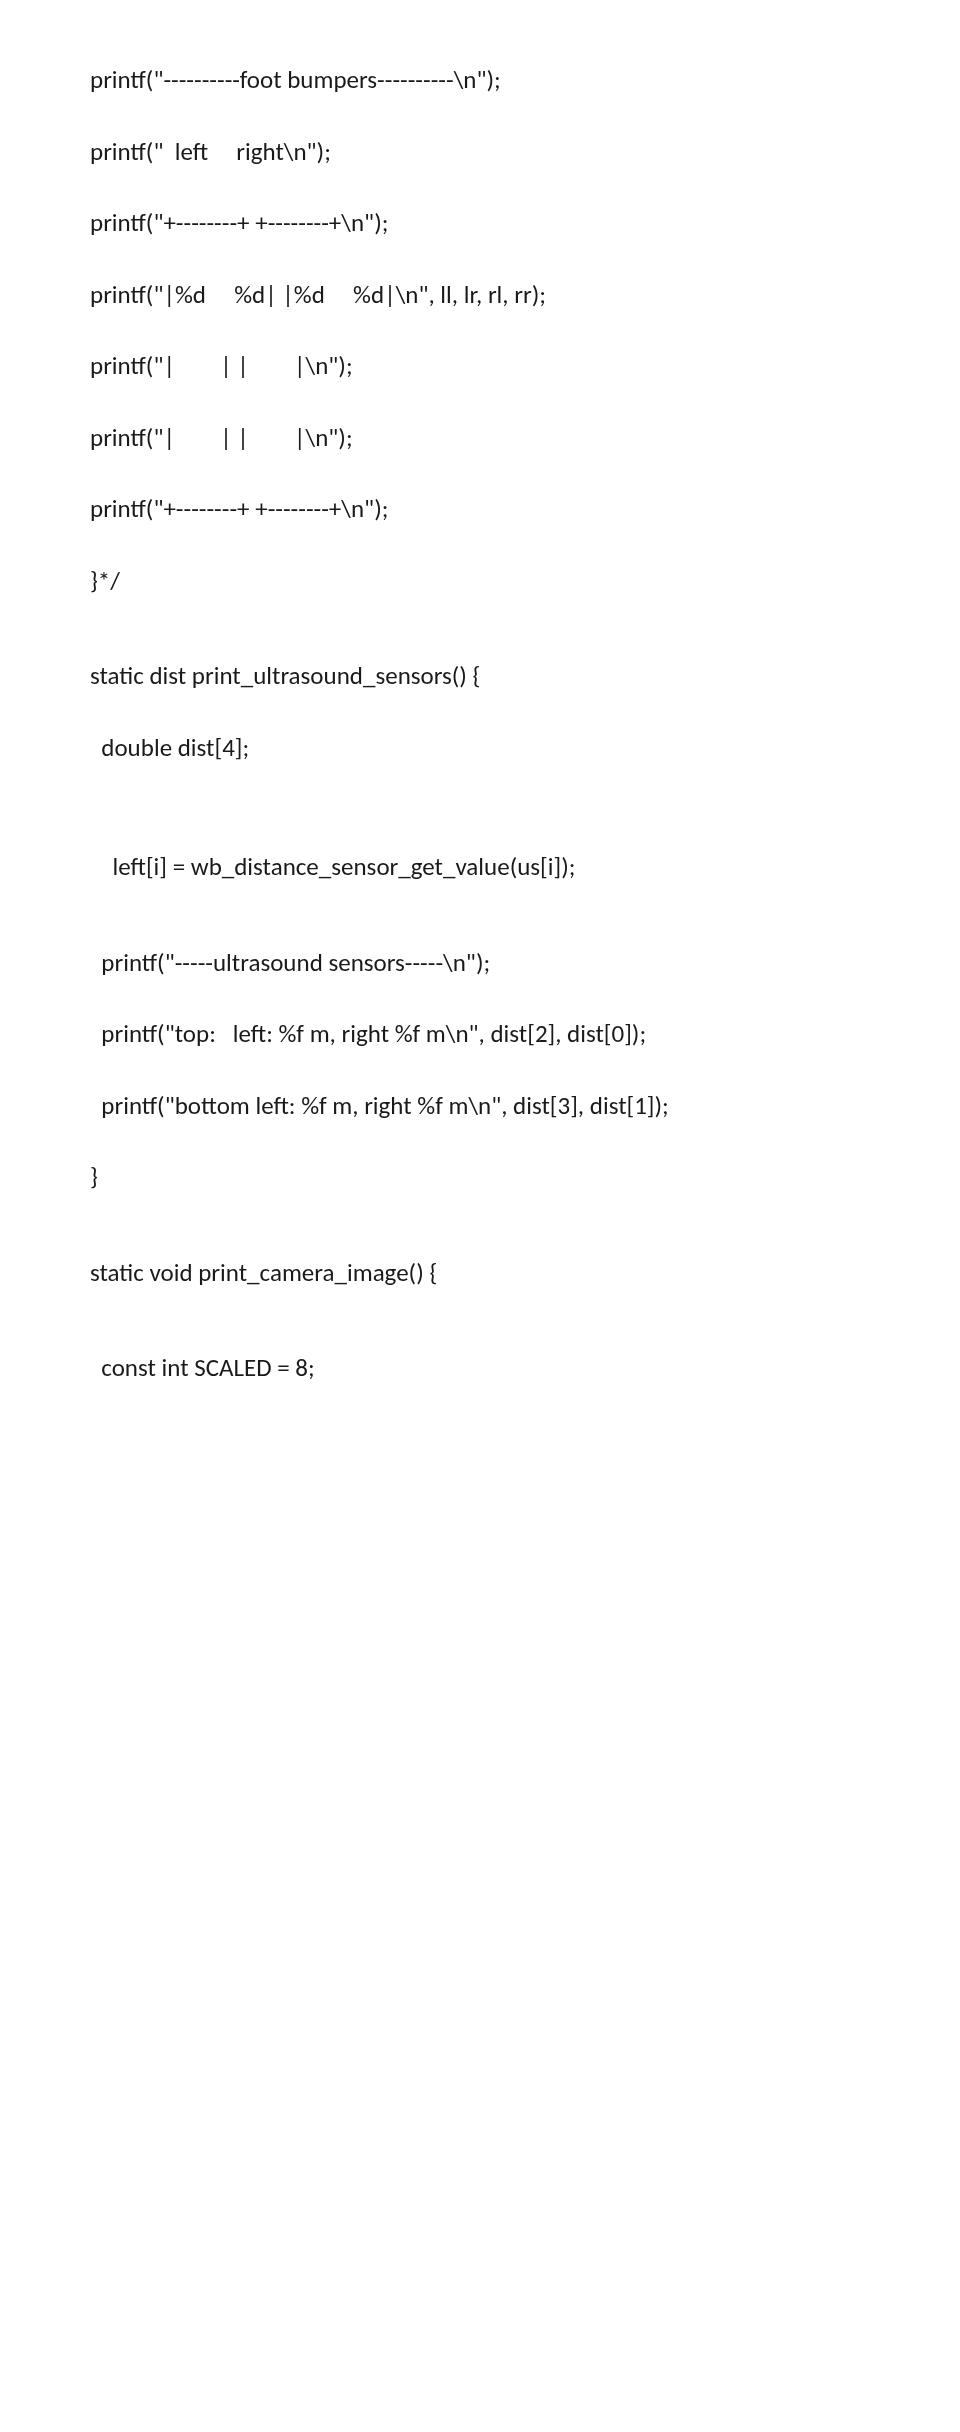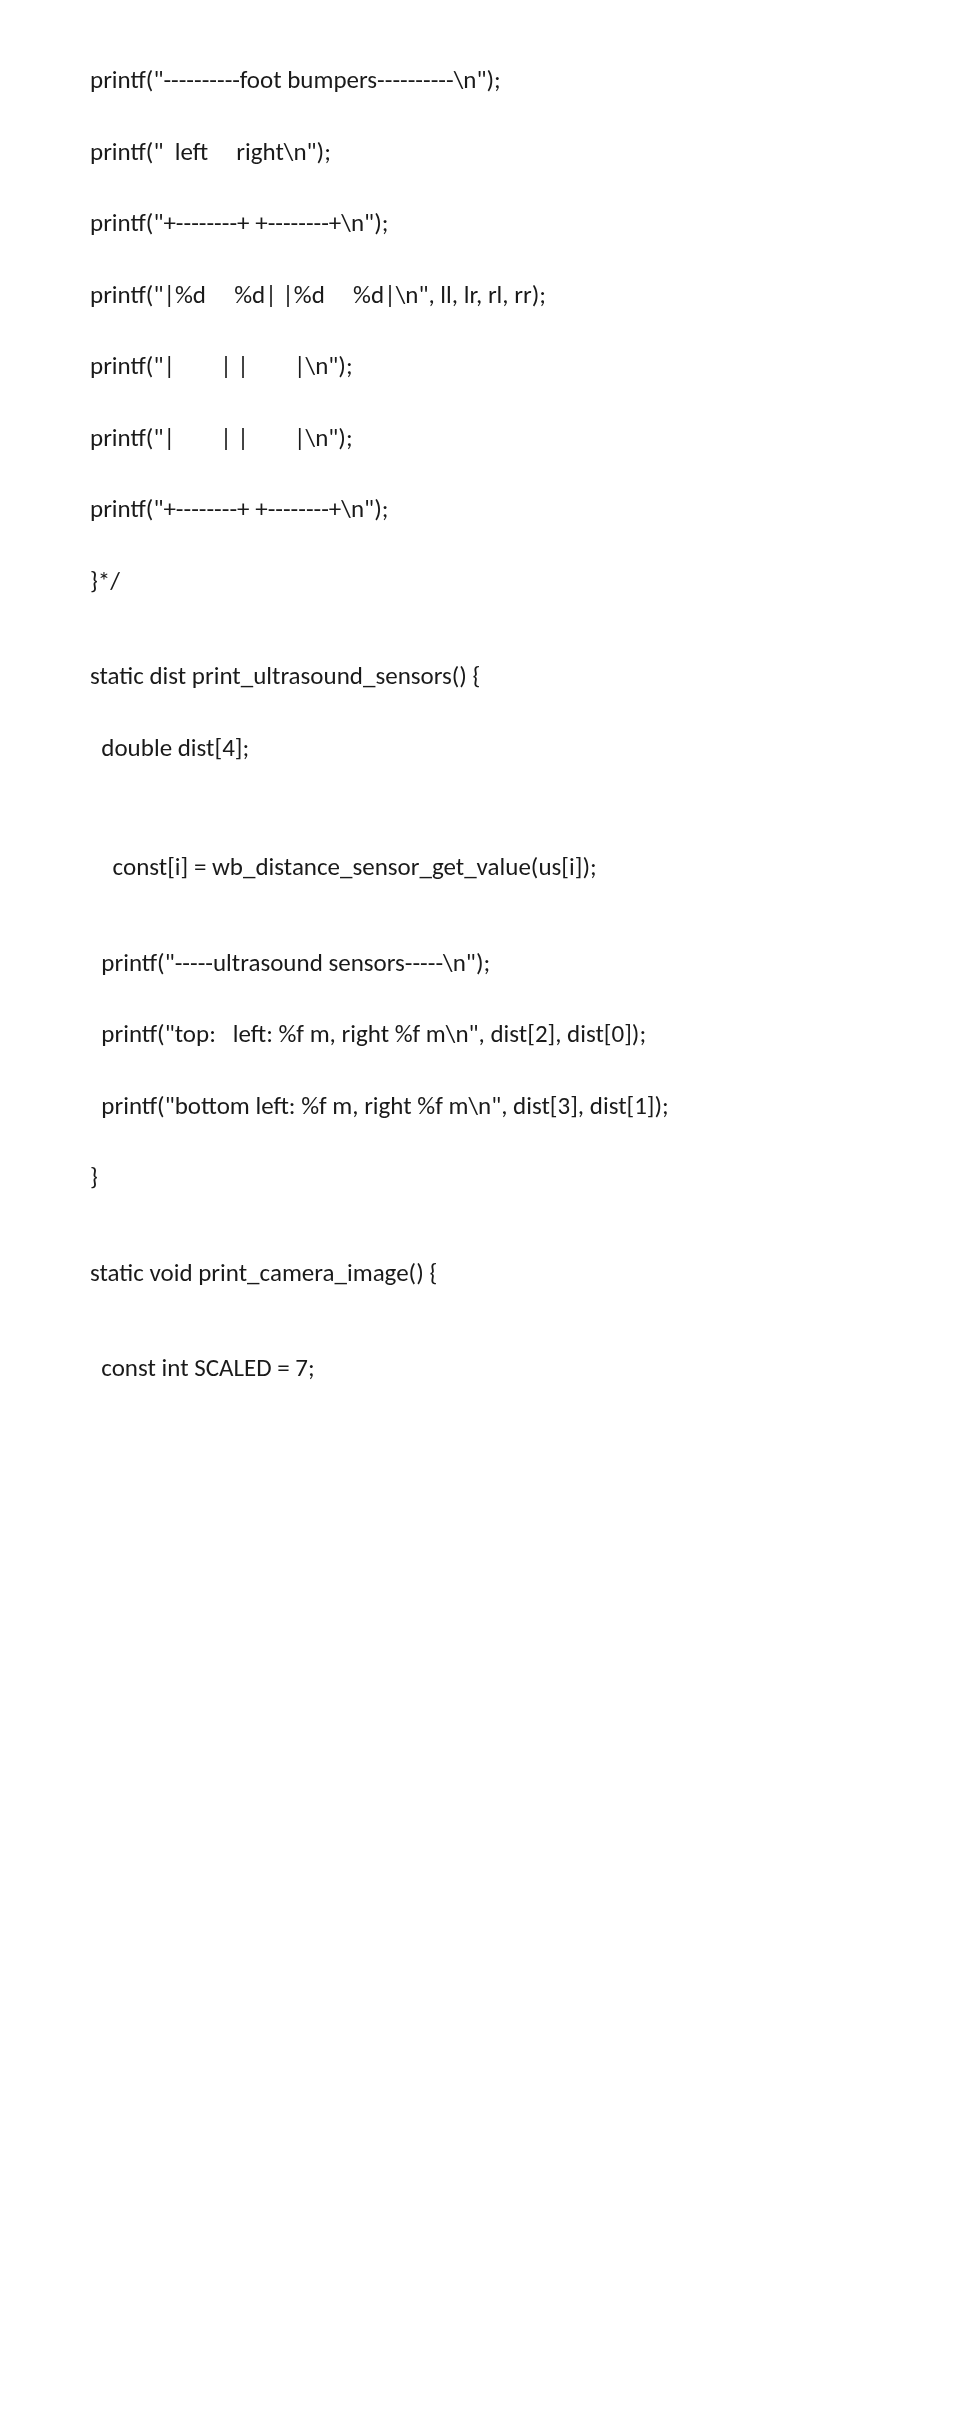--- a/index.html
+++ b/index.html
@@ -27,33 +27,33 @@
       <div class="code-line" style="height: 24px;">&nbsp;</div>
       <div class="code-line">}*/</div>
       <div class="code-line" style="height: 24px;">&nbsp;</div>
       <div class="code-line" style="height: 24px;">&nbsp;</div>
       <div class="code-line">static dist print_ultrasound_sensors() {</div>
       <div class="code-line" style="height: 24px;">&nbsp;</div>
       <div class="code-line">  double dist[4];</div>
       <div class="code-line" style="height: 24px;">&nbsp;</div>
       <div class="code-line" style="height: 24px;">&nbsp;</div>
       <div class="code-line" style="height: 24px;">&nbsp;</div>
-      <div class="code-line">    const[i] = wb_distance_sensor_get_value(us[i]);</div>
+      <div class="code-line">    left[i] = wb_distance_sensor_get_value(us[i]);</div>
       <div class="code-line" style="height: 24px;">&nbsp;</div>
       <div class="code-line" style="height: 24px;">&nbsp;</div>
       <div class="code-line">  printf("-----ultrasound sensors-----\n");</div>
       <div class="code-line" style="height: 24px;">&nbsp;</div>
       <div class="code-line">  printf("top:   left: %f m, right %f m\n", dist[2], dist[0]);</div>
       <div class="code-line" style="height: 24px;">&nbsp;</div>
       <div class="code-line">  printf("bottom left: %f m, right %f m\n", dist[3], dist[1]);</div>
       <div class="code-line" style="height: 24px;">&nbsp;</div>
       <div class="code-line">}</div>
       <div class="code-line" style="height: 24px;">&nbsp;</div>
       <div class="code-line" style="height: 24px;">&nbsp;</div>
       <div class="code-line">static void print_camera_image() {</div>
       <div class="code-line" style="height: 24px;">&nbsp;</div>
       <div class="code-line" style="height: 24px;">&nbsp;</div>
-      <div class="code-line">  const int SCALED = 7;</div>
+      <div class="code-line">  const int SCALED = 8;</div>
       <div class="code-line" style="height: 24px;">&nbsp;</div>
       <div class="code-line" style="height: 24px;">&nbsp;</div>
       <div class="code-line" style="height: 24px;">&nbsp;</div>
     </div>
 </div>
 
 </body></html>

